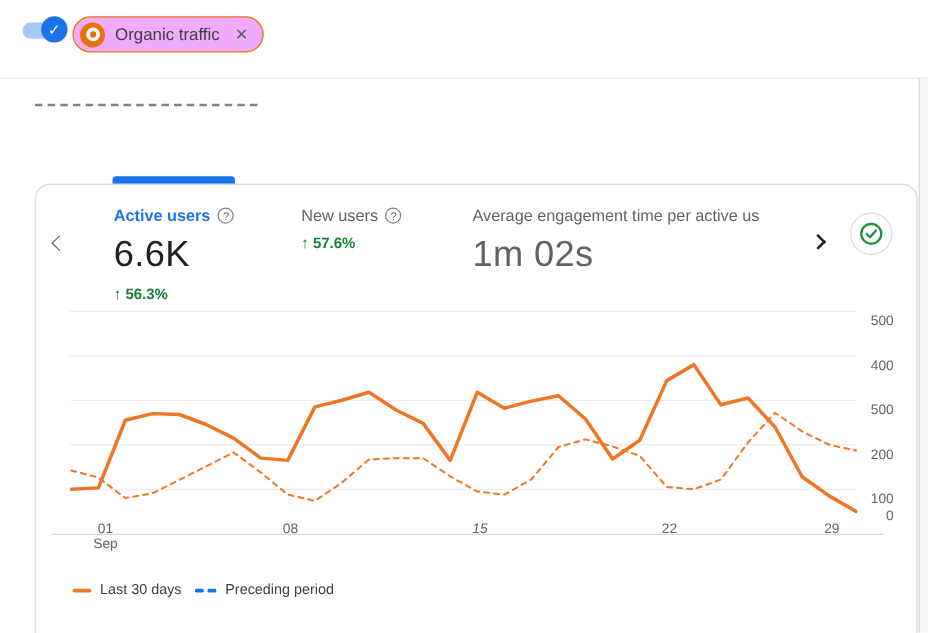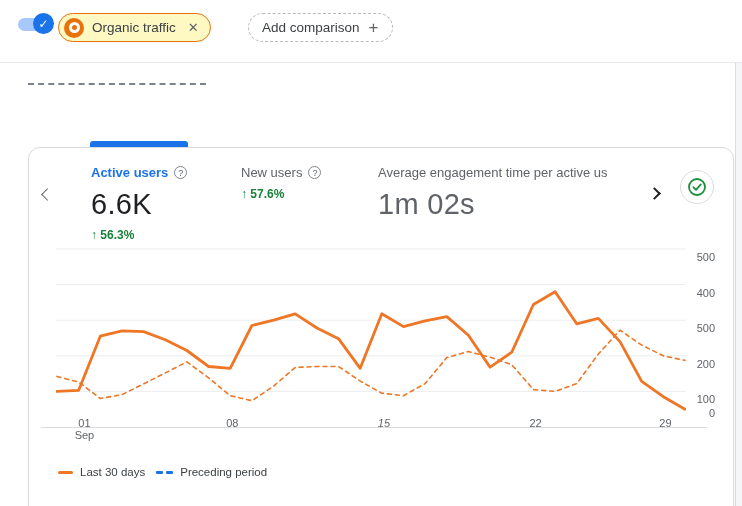--- a/index.html
+++ b/index.html
@@ -6,21 +6,21 @@
   html,body { width:742px; height:506px; overflow:hidden; background:#fff;
     font-family:"Liberation Sans","DejaVu Sans",sans-serif; color:#202124; }
 
   
   .topbar { position:absolute; left:0; top:0; width:742px; height:62px; background:#fff; }
   .toggle { position:absolute; left:16px; top:13px; width:38px; height:22px; cursor:pointer; }
   .toggle .track { position:absolute; left:2px; top:5px; width:33px; height:13px; border-radius:7px; background:#a8c7fa; }
   .toggle .knob  { position:absolute; right:0; top:0; width:21px; height:21px; border-radius:50%; background:#1a73e8;
                    display:flex; align-items:center; justify-content:center; color:#fff; font-size:12px; font-weight:bold; }
   .chip { position:absolute; left:58px; top:13px; height:29px; display:inline-flex; align-items:center;
-          border:1.5px solid #e8710a; background:#fef9c3; border-radius:15px; padding:0 11px 0 5px; gap:8px; cursor:pointer; }
+          border:1.5px solid #e8710a; background:#f0abfc; border-radius:15px; padding:0 11px 0 5px; gap:8px; cursor:pointer; }
   .chip .dot { width:20px; height:20px; border-radius:50%; background:#e8710a; display:flex; align-items:center; justify-content:center; }
   .chip .dot i { display:block; width:11px; height:11px; border-radius:50%; border:3px solid #fff; }
   .chip .lbl { font-size:13.5px; color:#3c4043; }
   .chip .x { font-size:13px; color:#5f6368; margin-left:4px; cursor:pointer; }
   .addchip { position:absolute; left:248px; top:13px; height:29px; display:inline-flex; align-items:center;
              border:1px dashed #b6babf; border-radius:15px; background:#fff; padding:0 13px; gap:9px; cursor:pointer; }
   .addchip .lbl { font-size:13.5px; color:#3c4043; }
   .addchip .plus { font-size:17px; color:#5f6368; line-height:1; }
   .divider { position:absolute; left:0; top:62px; width:742px; height:1px; background:#e8eaed; }
 
@@ -73,24 +73,20 @@
   <div class="toggle">
     <span class="track"></span>
     <span class="knob">✓</span>
   </div>
   <div class="chip">
     <span class="dot">
         <i></i>
       </span>
     <span class="lbl">Organic traffic</span>
     <span class="x">✕</span>
-  </div>
-  <div class="addchip">
-    <span class="lbl">Add comparison</span>
-    <span class="plus">+</span>
   </div>
 </div>
 <div class="divider"></div>
 
 <div class="h1wrap">
   <div class="h1under"></div>
 </div>
 
 <div class="gutter"></div>
 <div class="tabbar"></div>

